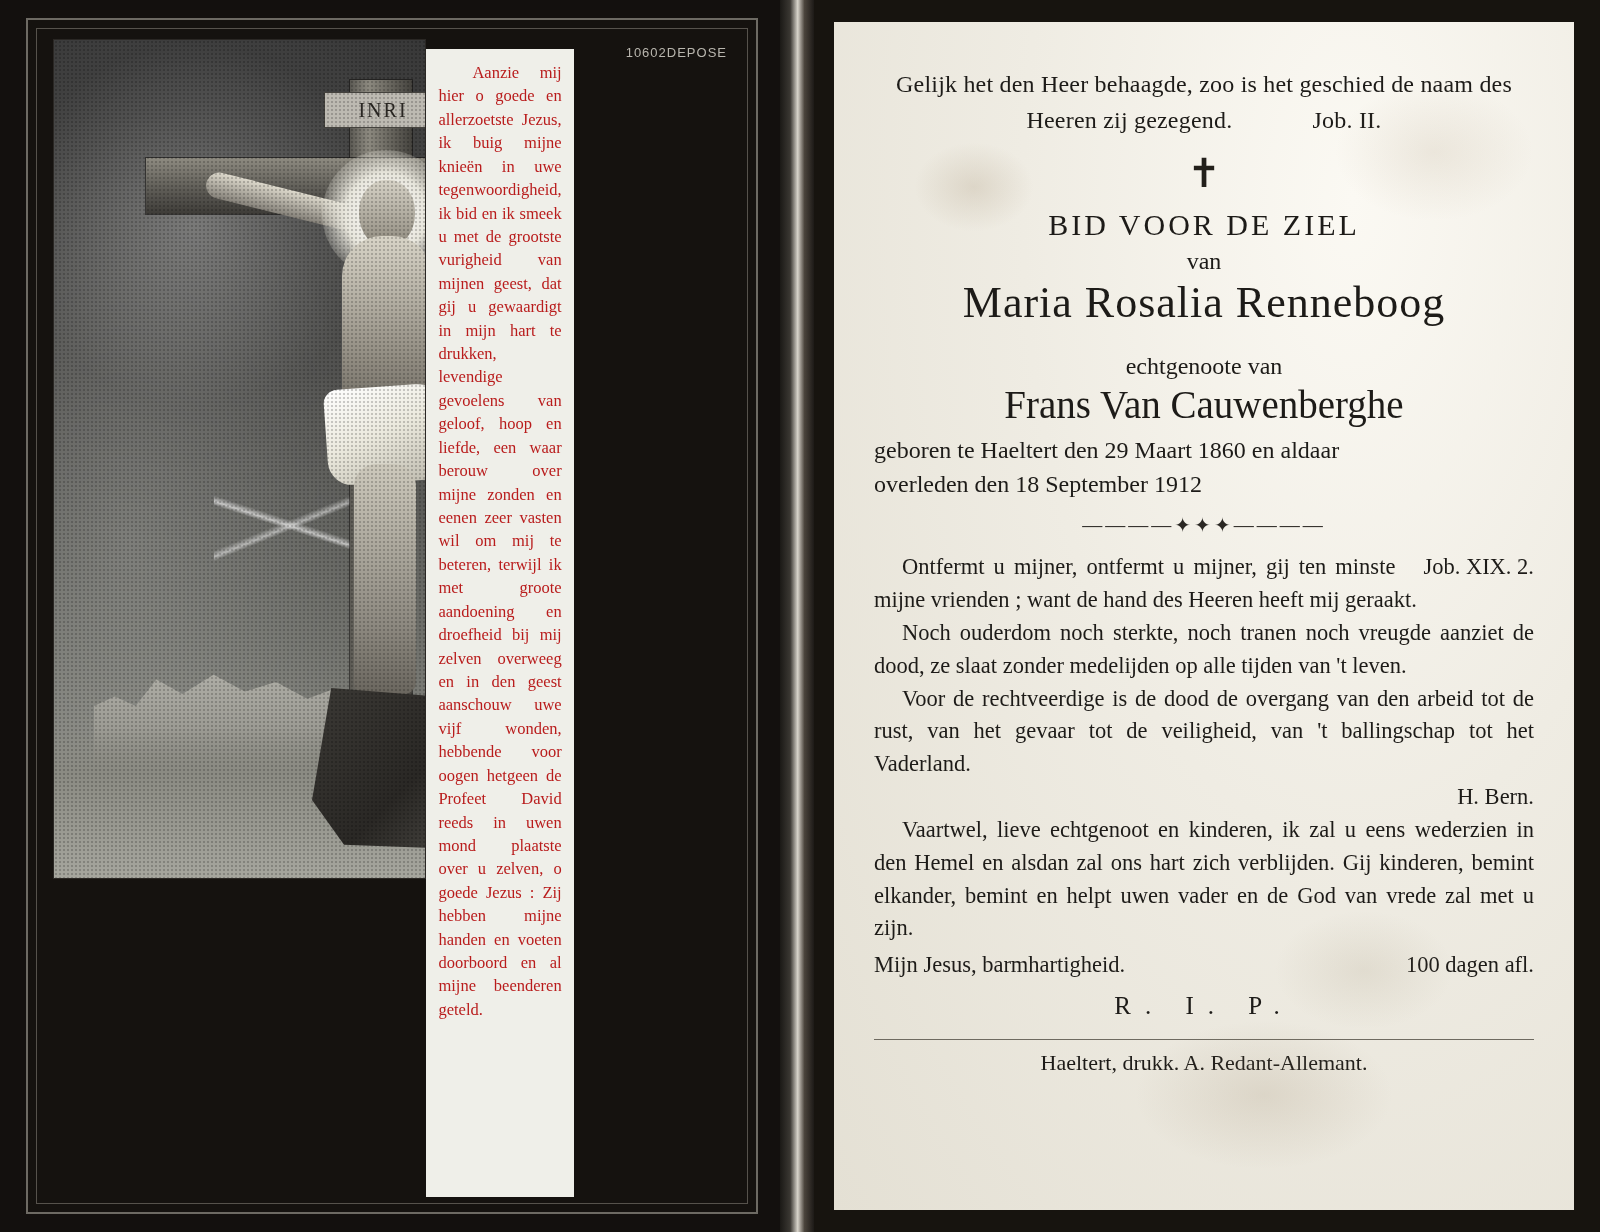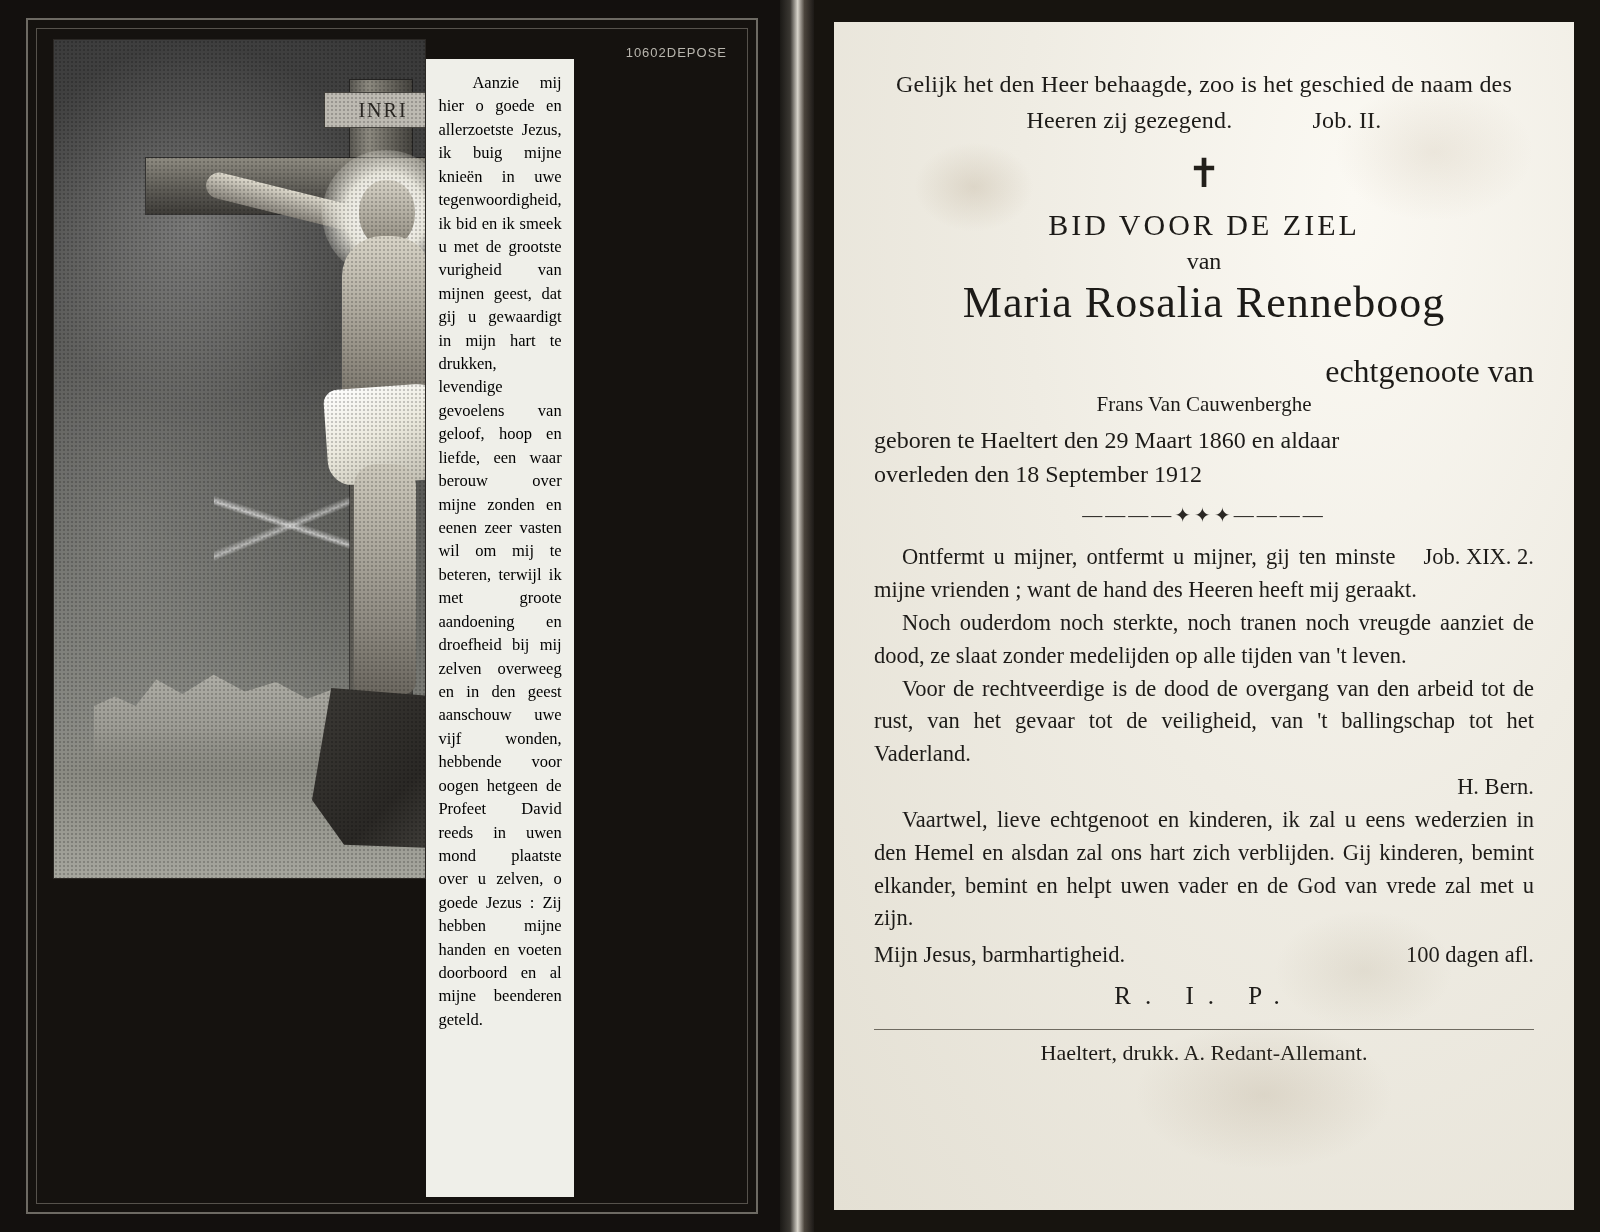--- a/index.html
+++ b/index.html
@@ -191,23 +191,23 @@
   .bolt {
     position: absolute; left: 160px; top: 400px;
     width: 140px; height: 160px;
     background:
       linear-gradient(18deg, rgba(255,255,255,0) 46%, rgba(255,255,255,.75) 48%, rgba(255,255,255,0) 51%),
       linear-gradient(-22deg, rgba(255,255,255,0) 44%, rgba(255,255,255,.6) 46%, rgba(255,255,255,0) 49%);
     opacity: .8;
   }
 
   .left-prayer {
-    margin-top: 20px;
+    margin-top: 10px;
     background: #efefe9;
-    color: #000000;
+    color: #b91c1c;
     font-size: 16.5px;
     line-height: 1.42;
     text-align: justify;
     padding: 12px 12px 10px 12px;
     flex: 1;
     font-family: "Liberation Serif", serif;
   }
   .left-prayer p { margin: 0; text-indent: 34px; }
 
   .left-footer {
@@ -287,27 +287,27 @@
     margin-bottom: 2px;
   }
   .name {
     text-align: center;
     font-size: 44px;
     letter-spacing: 1px;
     margin: 2px 0 6px 0;
     white-space: nowrap;
   }
   .spouse-label {
-    text-align: right;
-    font-size: 32px;
+    text-align: center;
+    font-size: 24px;
     margin-top: 25px;
   }
   .spouse {
     text-align: center;
-    font-size: 21px;
+    font-size: 39px;
     margin: 2px 0 6px 0;
   }
   .dates {
     font-size: 24px;
     line-height: 1.42;
   }
   .divider {
     text-align: center;
     font-size: 20px;
     letter-spacing: 3px;

